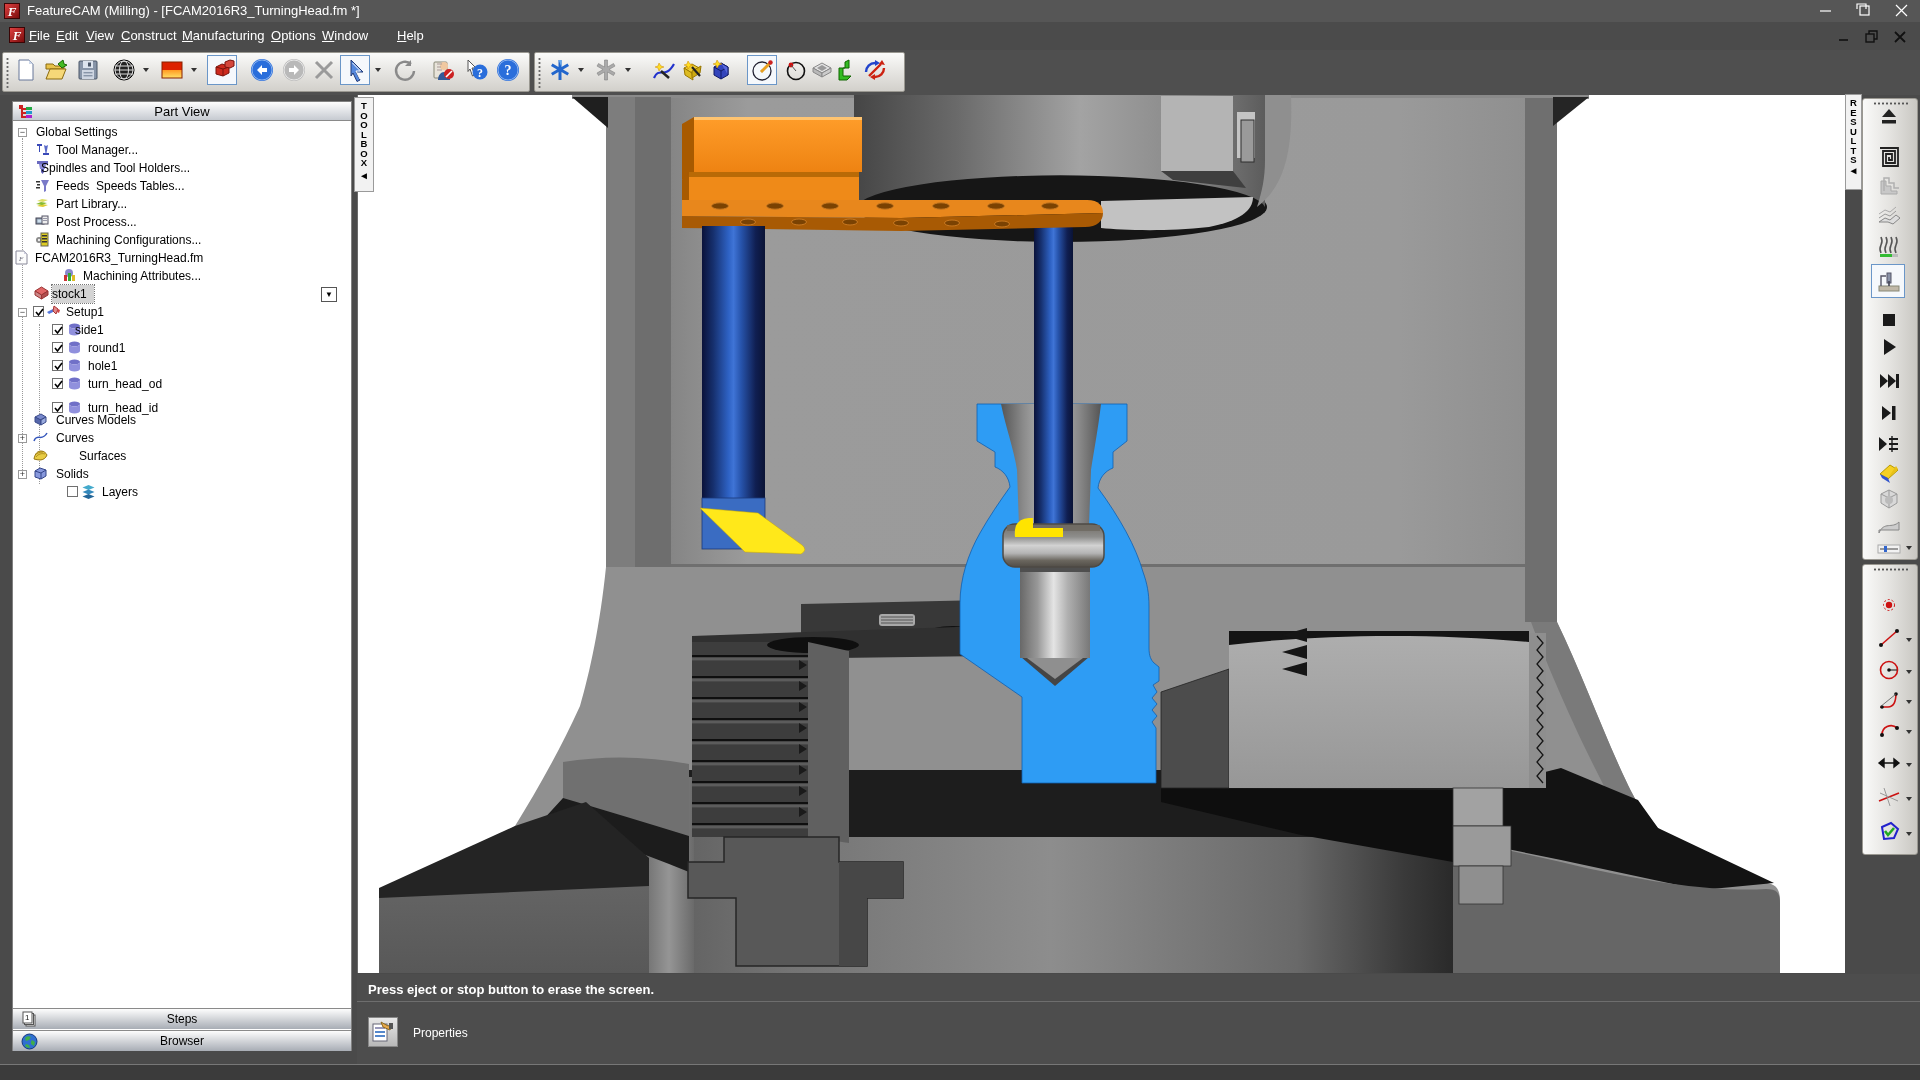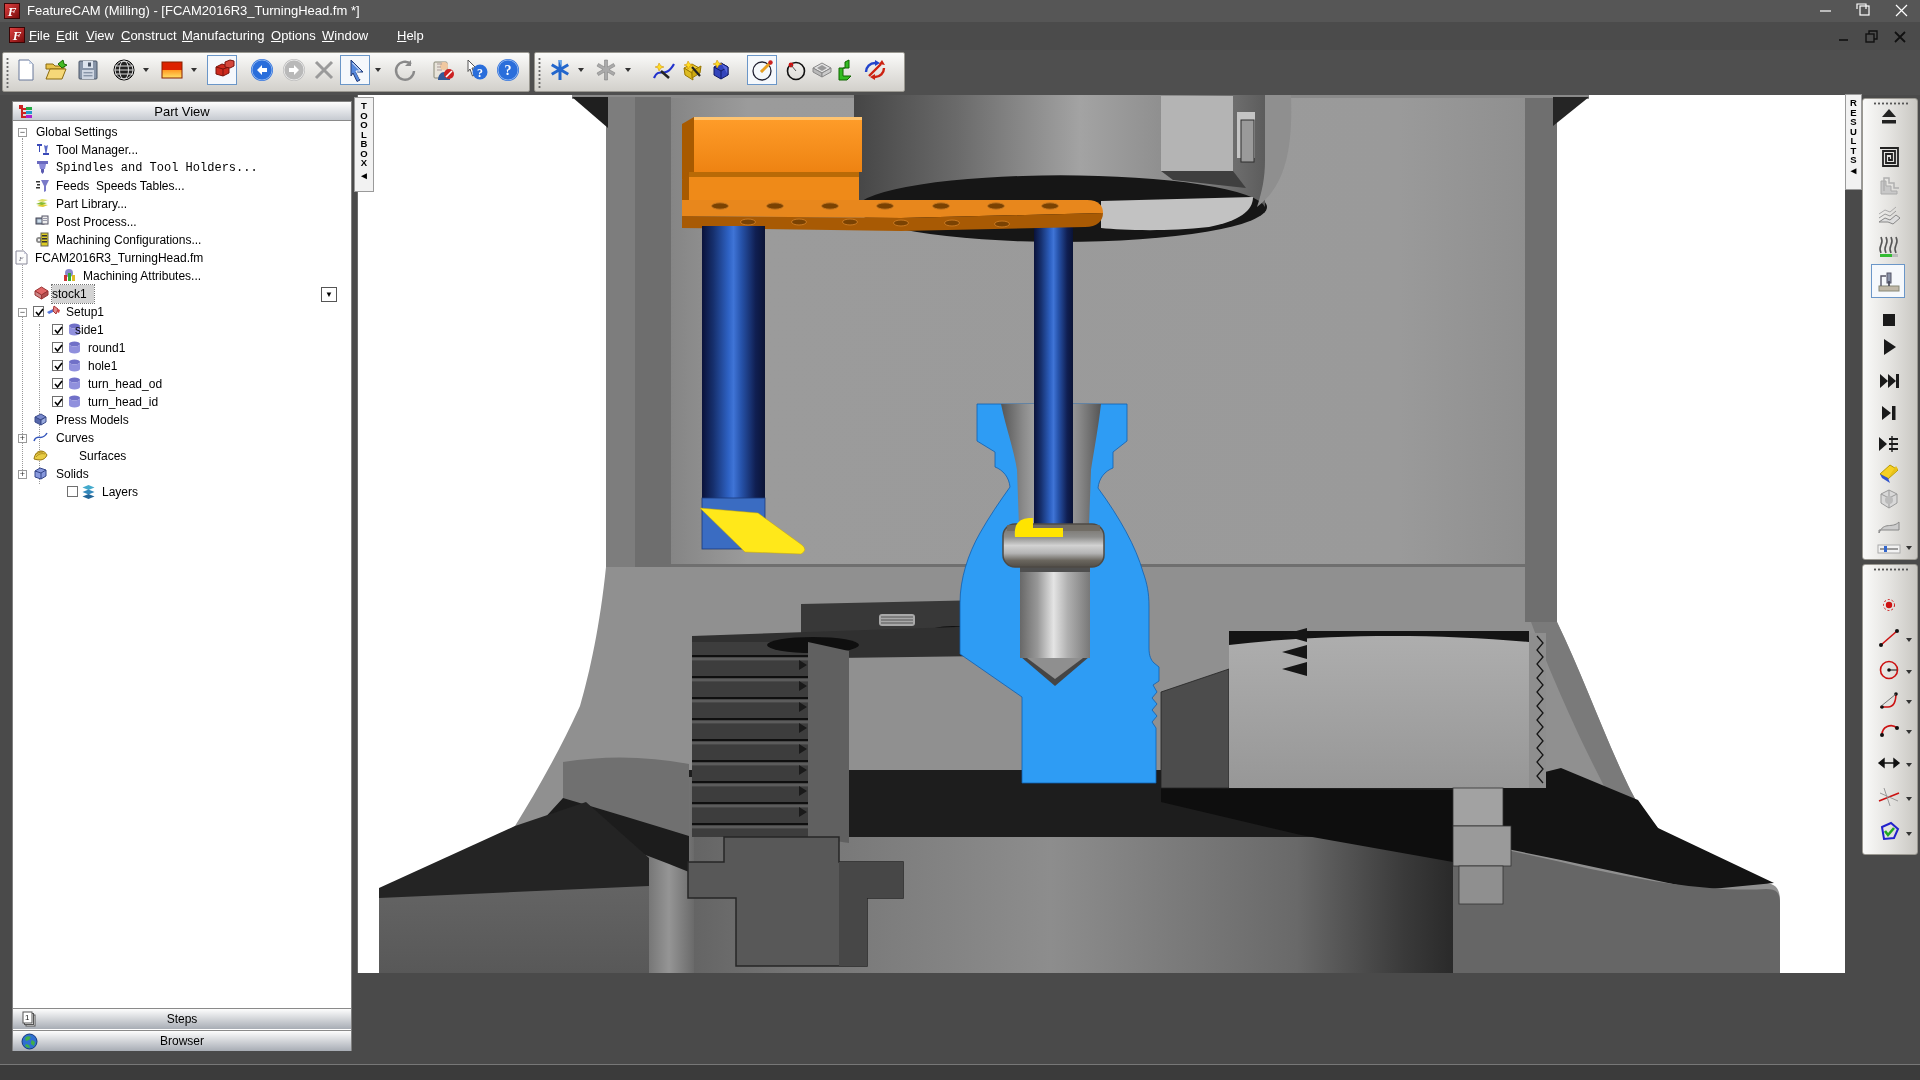--- a/index.html
+++ b/index.html
@@ -271,21 +271,21 @@
             <rect x="8" y="11" width="6" height="2" fill="#3a4ab8"></rect>
           </svg>
           <span style="position:absolute;left:43px;">Tool Manager...</span>
         </div>
       <div class="trow" style="top:57px;">
           <svg class="tico" style="left:22px;" viewBox="0 0 15 15">
             <rect x="2" y="1" width="11" height="3" fill="#6a6ac0"></rect>
             <path d="M4 4h7l-1 5H5z" fill="#8a8ad8"></path>
             <path d="M6 9h3v3L7.5 14 6 12z" fill="#5a5ab0"></path>
           </svg>
-          <span style="position:absolute;left:43px;font-family:Liberation Mono, monospace;">Spindles and Tool Holders...</span>
+          <span style="position:absolute;left:28px;">Spindles and Tool Holders...</span>
         </div>
       <div class="trow" style="top:75px;">
           <svg class="tico" style="left:22px;" viewBox="0 0 15 15">
             <rect x="1" y="3" width="4" height="1.5" fill="#333"></rect>
             <rect x="2" y="6" width="3" height="1.5" fill="#333"></rect>
             <rect x="1" y="9" width="4" height="1.5" fill="#333"></rect>
             <path d="M6 2h8l-3 6v5l-2 1V8z" fill="#7a7ac8"></path>
           </svg>
           <span style="position:absolute;left:43px;">Feeds&nbsp; Speeds Tables...</span>
         </div>
@@ -398,39 +398,39 @@
             <svg width="11" height="11" viewBox="0 0 11 11">
               <path d="M2 5l2.5 3L9 2" stroke="#000" stroke-width="1.6" fill="none"></path>
             </svg>
           </div>
           <svg class="tico" style="left:54px;" viewBox="0 0 15 15">
             <ellipse cx="7.5" cy="4" rx="5.5" ry="2.5" fill="#7070c8"></ellipse>
             <path d="M2 4v7c0 1.4 2.5 2.5 5.5 2.5S13 12.4 13 11V4c0 1.4-2.5 2.5-5.5 2.5S2 5.4 2 4z" fill="#9090dd"></path>
           </svg>
           <span style="position:absolute;left:75px;">turn_head_od</span>
         </div>
-      <div class="trow" style="top:291px;padding-left:29px;">
+      <div class="trow" style="top:297px;padding-left:29px;">
           <div class="cb" style="left:39px;">
             <svg width="11" height="11" viewBox="0 0 11 11">
               <path d="M2 5l2.5 3L9 2" stroke="#000" stroke-width="1.6" fill="none"></path>
             </svg>
           </div>
           <svg class="tico" style="left:54px;" viewBox="0 0 15 15">
             <ellipse cx="7.5" cy="4" rx="5.5" ry="2.5" fill="#7070c8"></ellipse>
             <path d="M2 4v7c0 1.4 2.5 2.5 5.5 2.5S13 12.4 13 11V4c0 1.4-2.5 2.5-5.5 2.5S2 5.4 2 4z" fill="#9090dd"></path>
           </svg>
           <span style="position:absolute;left:75px;">turn_head_id</span>
         </div>
       <div class="trow" style="top:309px;">
           <svg class="tico" style="left:20px;" viewBox="0 0 15 15">
             <path d="M2 5l6-3 5 3-6 3z" fill="#7788cc" stroke="#3a4a8a"></path>
             <path d="M2 5l6 3v5l-6-3z" fill="#5566aa" stroke="#3a4a8a"></path>
             <path d="M13 5L8 8v5l5-3z" fill="#99aadd" stroke="#3a4a8a"></path>
           </svg>
-          <span style="position:absolute;left:43px;">Press Models</span>
+          <span style="position:absolute;left:43px;">Curves Models</span>
         </div>
       <div class="trow" style="top:327px;">
           <div class="pm" style="left:5px;">+</div>
           <svg class="tico" style="left:20px;" viewBox="0 0 15 15">
             <path d="M1 11C4 3 9 12 14 3" stroke="#3355bb" stroke-width="1.5" fill="none"></path>
           </svg>
           <span style="position:absolute;left:43px;">Curves</span>
         </div>
       <div class="trow" style="top:345px;">
           <svg class="tico" style="left:20px;" viewBox="0 0 15 15">
@@ -799,14 +799,27 @@
       <div class="dda" style="left:44px;top:572px;"></div>
       <div class="dda" style="left:44px;top:602px;"></div>
       <div class="dda" style="left:44px;top:632px;"></div>
       <div class="dda" style="left:44px;top:665px;"></div>
       <div class="dda" style="left:44px;top:699px;"></div>
       <div class="dda" style="left:44px;top:734px;"></div>
       <div class="dda" style="left:44px;top:448px;"></div>
     </div>
   </div>
 
+  <div id="bottompanel" class="abs">
+    <div id="bottommsg">Press eject or stop button to erase the screen.</div>
+    <div id="bpline"></div>
+    <div id="propbtn"><svg width="28" height="28" viewBox="0 0 28 28">
+          <rect x="4" y="6" width="14" height="17" fill="#fff" stroke="#667"></rect>
+          <rect x="6" y="13" width="10" height="2" fill="#5588cc"></rect>
+          <rect x="6" y="17" width="10" height="2" fill="#5588cc"></rect>
+          <rect x="6" y="9" width="10" height="2" fill="#99b"></rect>
+          <path d="M12 4l7 4 4-2-2 6-7-3z" fill="#e8a94e" stroke="#8a6a20"></path>
+          <rect x="20" y="5" width="4" height="6" fill="#555"></rect>
+        </svg></div>
+    <div id="proptext">Properties</div>
+  </div>
   <div id="bottomstrip" class="abs"></div>
 </div>
 
 </body></html>

